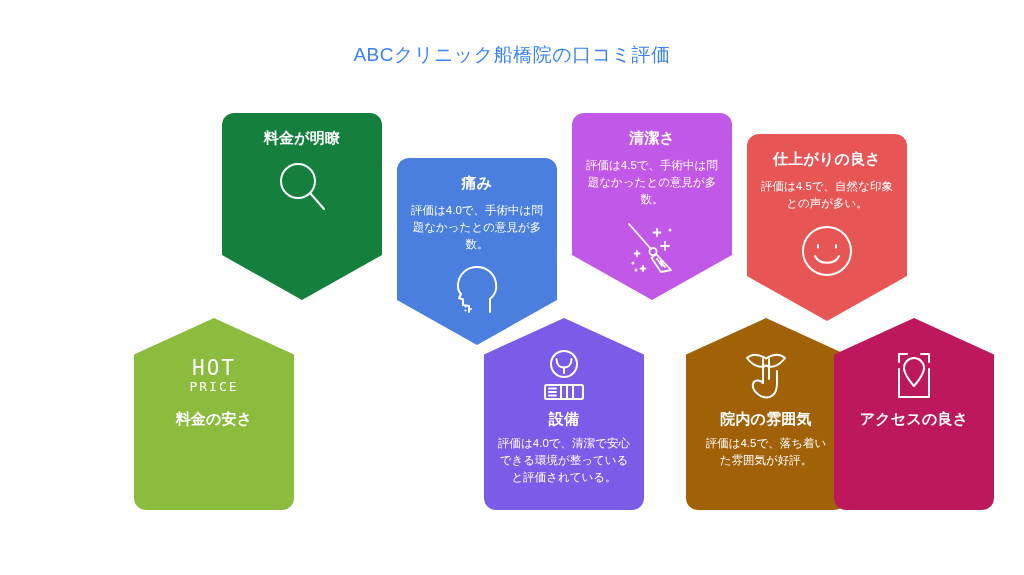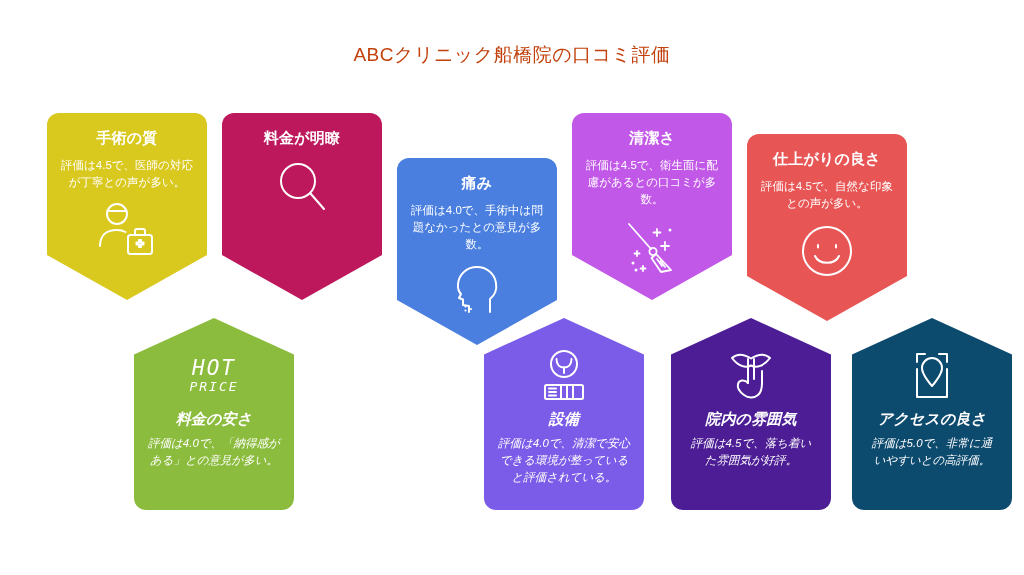--- a/index.html
+++ b/index.html
@@ -15,21 +15,21 @@
     position: relative;
   }
 
   #page-title {
     position: absolute;
     top: 42px;
     left: 0;
     width: 1024px;
     text-align: center;
     font-size: 19px;
-    color: #c2410c;
+    color: #3b82f6;
     letter-spacing: 0.5px;
     font-weight: 400;
   }
 
   
   .row {
     position: absolute;
     left: 0;
     width: 1024px;
     height: 200px;
@@ -52,21 +52,20 @@
     clip-path: polygon(0 0, 100% 0, 100% 76%, 50% 100%, 0 76%);
     padding: 16px 14px 0 14px;
   }
   
   .card.bottom {
     height: 192px;
     border-radius: 0 0 12px 12px;
     -webkit-clip-path: polygon(50% 0, 100% 19%, 100% 100%, 0 100%, 0 19%);
     clip-path: polygon(50% 0, 100% 19%, 100% 100%, 0 100%, 0 19%);
     padding: 30px 14px 0 14px;
-    font-style: italic;
   }
 
   .card-title {
     font-size: 15px;
     font-weight: 700;
     text-align: center;
     line-height: 1.25;
     letter-spacing: 0.2px;
     white-space: nowrap;
   }
@@ -98,36 +97,22 @@
   .hotprice-text .hp1 { font-size: 21px; display: block; }
   .hotprice-text .hp2 { font-size: 13px; display: block; }
 </style>
 </head>
 <body>
 
 <div id="page-title">ABCクリニック船橋院の口コミ評価</div>
 
 <div class="row" id="row-top">
 
-  <div class="card top" style="left:47px; background:#D9C81E;">
-    <div class="card-title">手術の質</div>
-    <div class="card-desc">評価は4.5で、医師の対応が丁寧との声が多い。</div>
-    <div class="card-icon">
-      <svg width="62" height="56" viewBox="0 0 62 56" fill="none" stroke="#fff" stroke-width="2" stroke-linecap="round" stroke-linejoin="round">
-        <circle cx="21" cy="12" r="10"></circle>
-        <line x1="11.6" y1="9" x2="30.4" y2="9"></line>
-        <path d="M4 44 C4 33 11 28 21 28 C24 28 27 28.6 29.5 30"></path>
-        <rect x="32" y="33" width="24" height="19" rx="2.5"></rect>
-        <path d="M39 33 v-4 a2 2 0 0 1 2-2 h6 a2 2 0 0 1 2 2 v4"></path>
-        <path d="M43 38 h2 v2.5 h2.5 v2 h-2.5 v2.5 h-2 v-2.5 h-2.5 v-2 h2.5 z"></path>
-      </svg>
-    </div>
-  </div>
-
-  <div class="card top" style="left:222px; background:#be185d;">
+
+  <div class="card top" style="left:222px; background:#15803d;">
     <div class="card-title">料金が明瞭</div>
     <div class="card-icon">
       <svg width="56" height="56" viewBox="0 0 56 56" fill="none" stroke="#fff" stroke-width="2" stroke-linecap="round">
         <circle cx="24" cy="22" r="17"></circle>
         <line x1="36.5" y1="34.5" x2="50" y2="50"></line>
       </svg>
     </div>
   </div>
 
   <div class="card top" style="left:397px; background:#4A7FE0;margin-top:45px;">
@@ -138,21 +123,21 @@
         <path d="M41 48 V35 C46 31 48 25 47 19 C45.5 9 37 3 28 3 C18 3 10 10 9 20 C8.5 25 10 28 12 30 L10 34 L14 35.5 L14 41 L20 42 L20 48"></path>
         <circle cx="16.5" cy="42.5" r="1.1" fill="#fff" stroke="none"></circle>
         <circle cx="16.5" cy="46.5" r="1.1" fill="#fff" stroke="none"></circle>
         <circle cx="22" cy="45" r="1.1" fill="#fff" stroke="none"></circle>
       </svg>
     </div>
   </div>
 
   <div class="card top" style="left:572px; background:#C258E8;">
     <div class="card-title">清潔さ</div>
-    <div class="card-desc">評価は4.5で、衛生面に配慮があるとの口コミが多数。</div>
+    <div class="card-desc">評価は4.5で、手術中は問題なかったとの意見が多数。</div>
     <div class="card-icon">
       <svg width="62" height="58" viewBox="0 0 62 58" fill="none" stroke="#fff" stroke-width="1.8" stroke-linecap="round" stroke-linejoin="round">
         <line x1="8" y1="6" x2="30" y2="31"></line>
         <circle cx="32" cy="33.5" r="3.6"></circle>
         <path d="M35 36 L50 52 L40 54 L30.5 40 Z"></path>
         <line x1="36" y1="41" x2="41" y2="48"></line>
         <line x1="39.5" y1="43" x2="44" y2="49"></line>
         <path d="M36 11 v7 M32.5 14.5 h7"></path>
         <path d="M44 24 v8 M40 28 h8"></path>
         <path d="M16 33 v5 M13.5 35.5 h5"></path>
@@ -181,21 +166,20 @@
 <div class="row" id="row-bottom">
 
   <div class="card bottom" style="left:134px; background:#8CBC3E;">
     <div class="card-icon">
       <div class="hotprice-text">
         <span class="hp1">HOT</span>
         <span class="hp2">PRICE</span>
       </div>
     </div>
     <div class="card-title">料金の安さ</div>
-    <div class="card-desc">評価は4.0で、「納得感がある」との意見が多い。</div>
   </div>
 
 
   <div class="card bottom" style="left:484px; background:#7B5CE8;">
     <div class="card-icon">
       <svg width="52" height="54" viewBox="0 0 52 54" fill="none" stroke="#fff" stroke-width="2" stroke-linecap="round" stroke-linejoin="round">
         <circle cx="26" cy="15" r="13"></circle>
         <path d="M18.5 10 C18.5 16 22 18.5 26 18.5 C30 18.5 33.5 16 33.5 10"></path>
         <line x1="26" y1="18.5" x2="26" y2="24"></line>
         <rect x="7" y="36" width="38" height="14" rx="1.5"></rect>
@@ -204,38 +188,37 @@
         <line x1="11" y1="46.5" x2="18" y2="46.5"></line>
         <line x1="23" y1="36" x2="23" y2="50"></line>
         <line x1="29" y1="36" x2="29" y2="50"></line>
         <line x1="35" y1="36" x2="35" y2="50"></line>
       </svg>
     </div>
     <div class="card-title">設備</div>
     <div class="card-desc">評価は4.0で、清潔で安心できる環境が整っていると評価されている。</div>
   </div>
 
-  <div class="card bottom" style="left:671px; background:#4c1d95;">
+  <div class="card bottom" style="left:686px; background:#a16207;">
     <div class="card-icon">
       <svg width="54" height="54" viewBox="0 0 54 54" fill="none" stroke="#fff" stroke-width="2" stroke-linecap="round" stroke-linejoin="round">
         <path d="M8 9 C14 3.5 21.5 6 27 9.5 C32.5 6 40 3.5 46 9 C40 17 32.5 19.5 27 16.5 C21.5 19.5 14 17 8 9 Z"></path>
         <path d="M24 10 v24"></path>
         <path d="M30 10 v20"></path>
         <path d="M24 34 C20.5 30 15 31 14 35 C13 39 16 43 20 46 C24 49 30 49.5 34 46 C37 43.5 38 39 38 34 V22"></path>
       </svg>
     </div>
     <div class="card-title">院内の雰囲気</div>
     <div class="card-desc">評価は4.5で、落ち着いた雰囲気が好評。</div>
   </div>
 
-  <div class="card bottom" style="left:852px; background:#0c4a6e;">
+  <div class="card bottom" style="left:834px; background:#be185d;">
     <div class="card-icon">
       <svg width="52" height="54" viewBox="0 0 52 54" fill="none" stroke="#fff" stroke-width="2" stroke-linecap="round" stroke-linejoin="round">
         <path d="M11 13 V5 h8"></path>
         <path d="M41 13 V5 h-8"></path>
         <path d="M11 20 V48 h30 V20"></path>
         <path d="M26 9 C20.5 9 16 13.5 16 19 C16 26 26 37 26 37 C26 37 36 26 36 19 C36 13.5 31.5 9 26 9 Z"></path>
       </svg>
     </div>
     <div class="card-title">アクセスの良さ</div>
-    <div class="card-desc">評価は5.0で、非常に通いやすいとの高評価。</div>
   </div>
 </div>
 
 </body></html>

